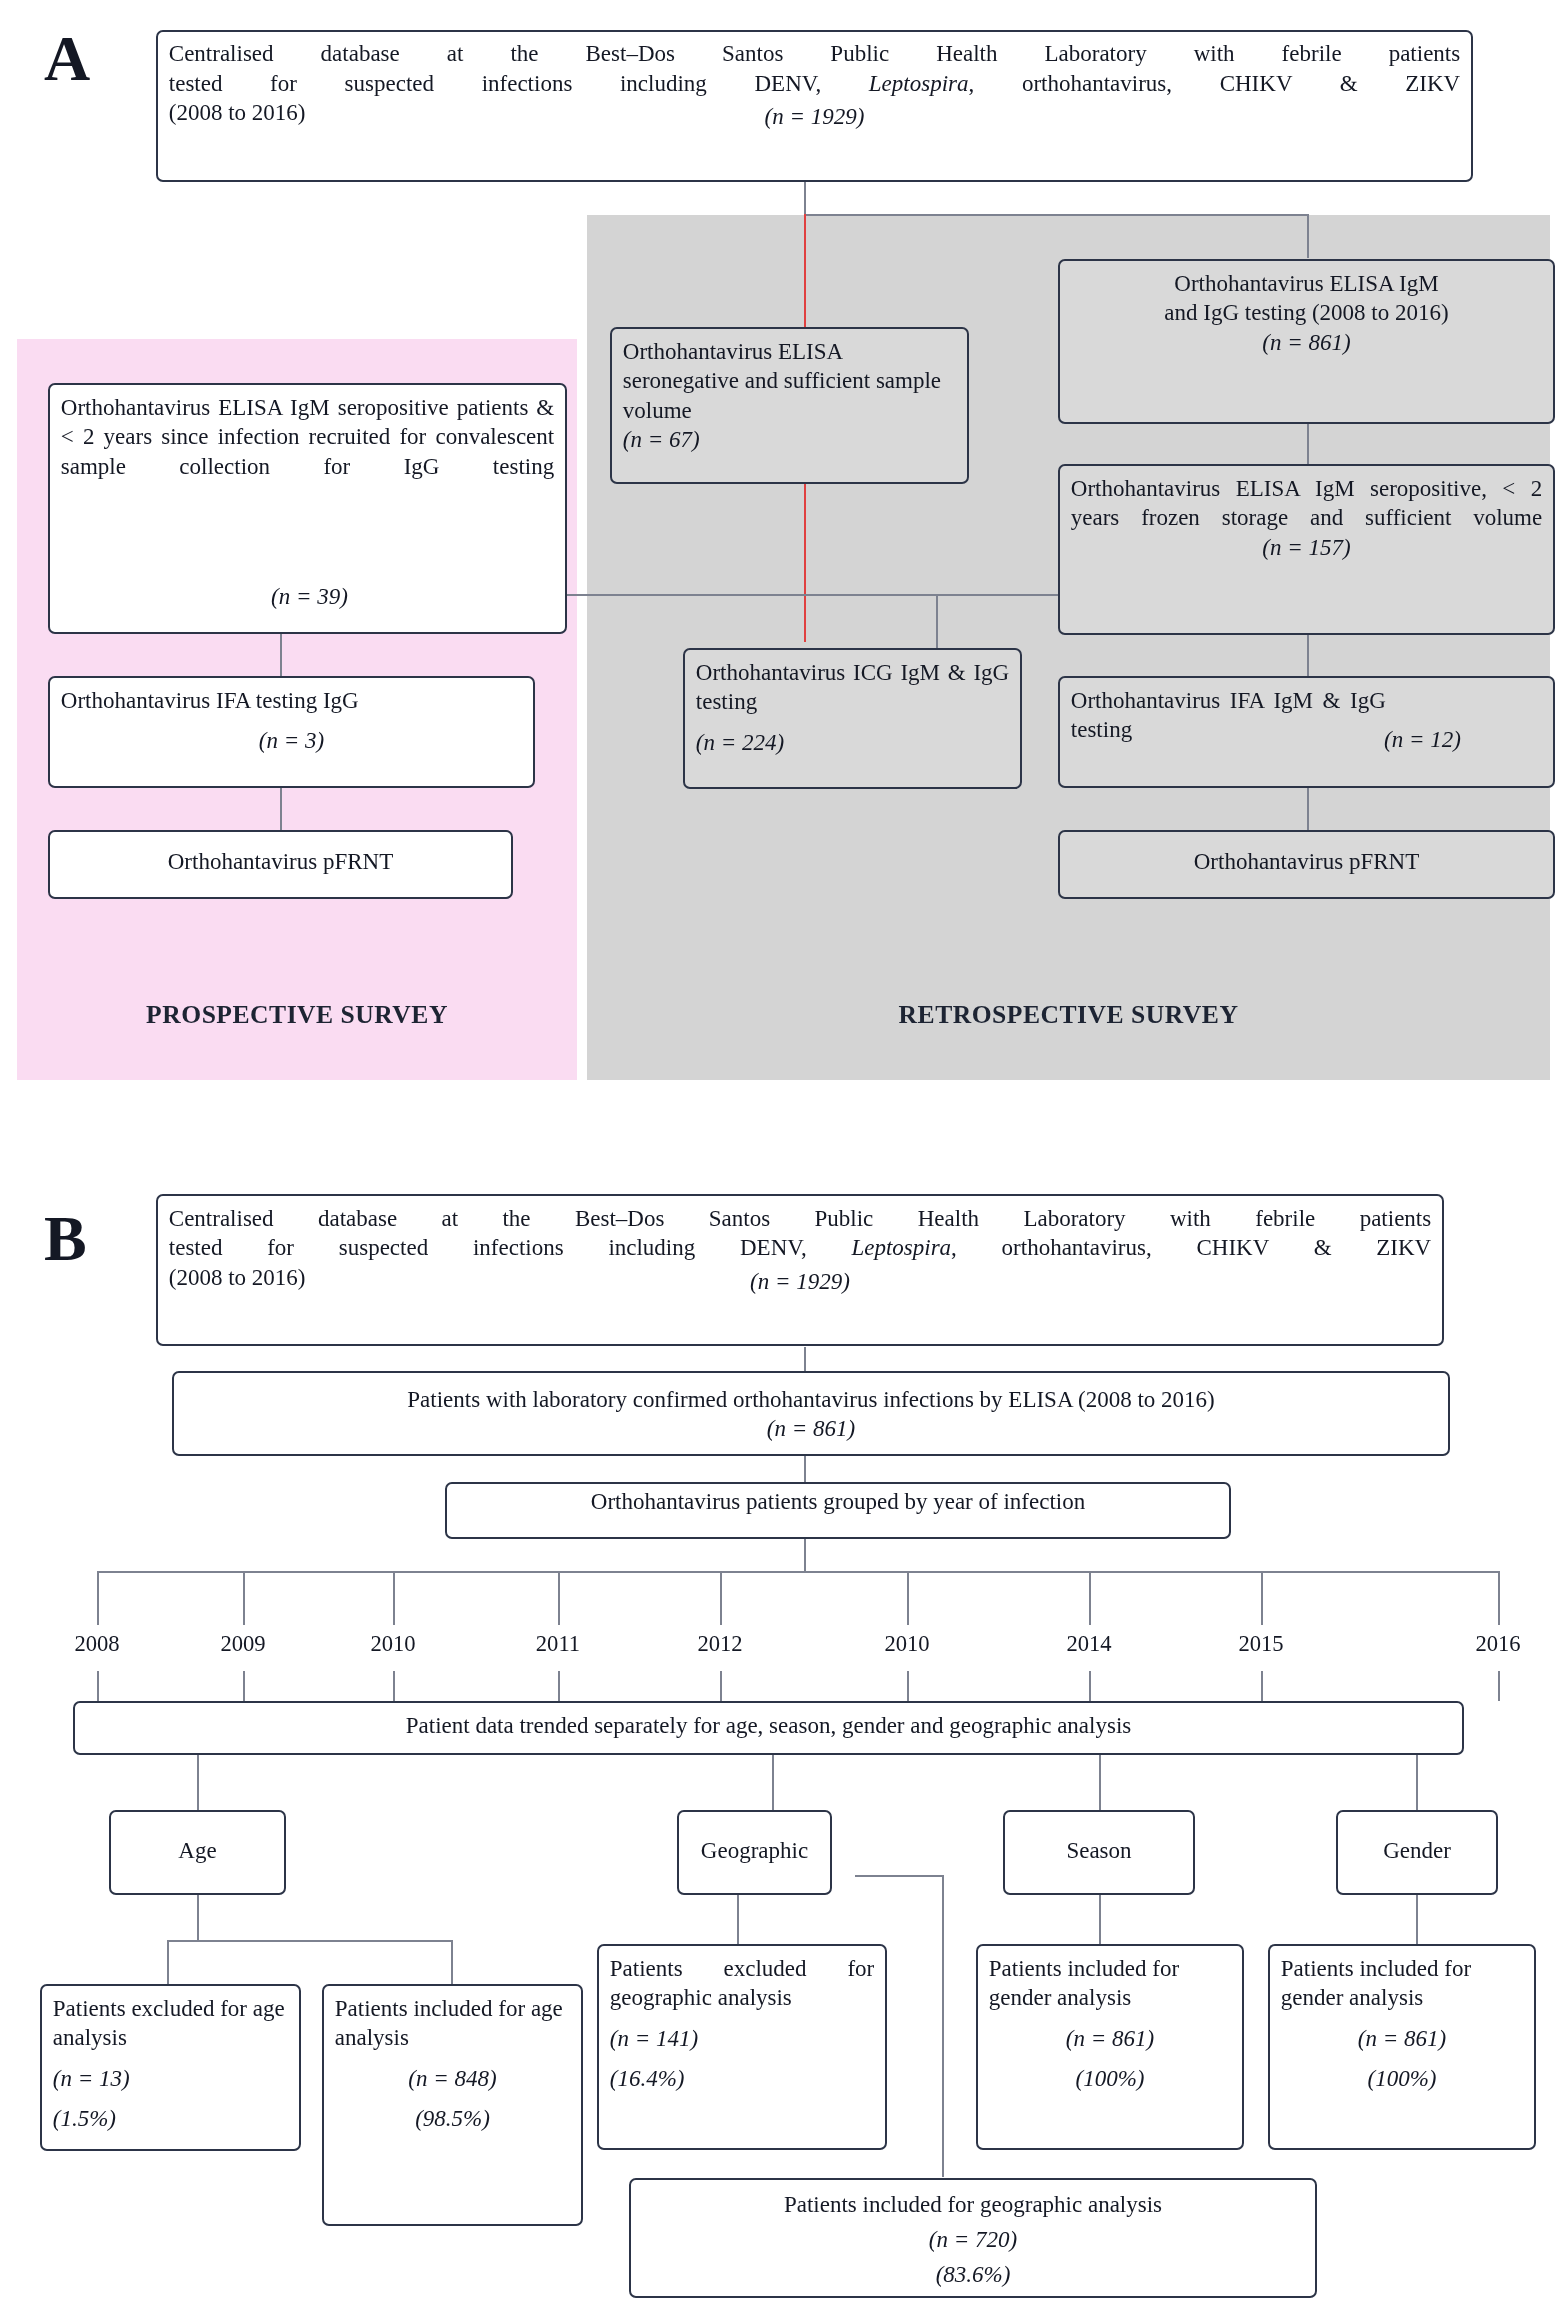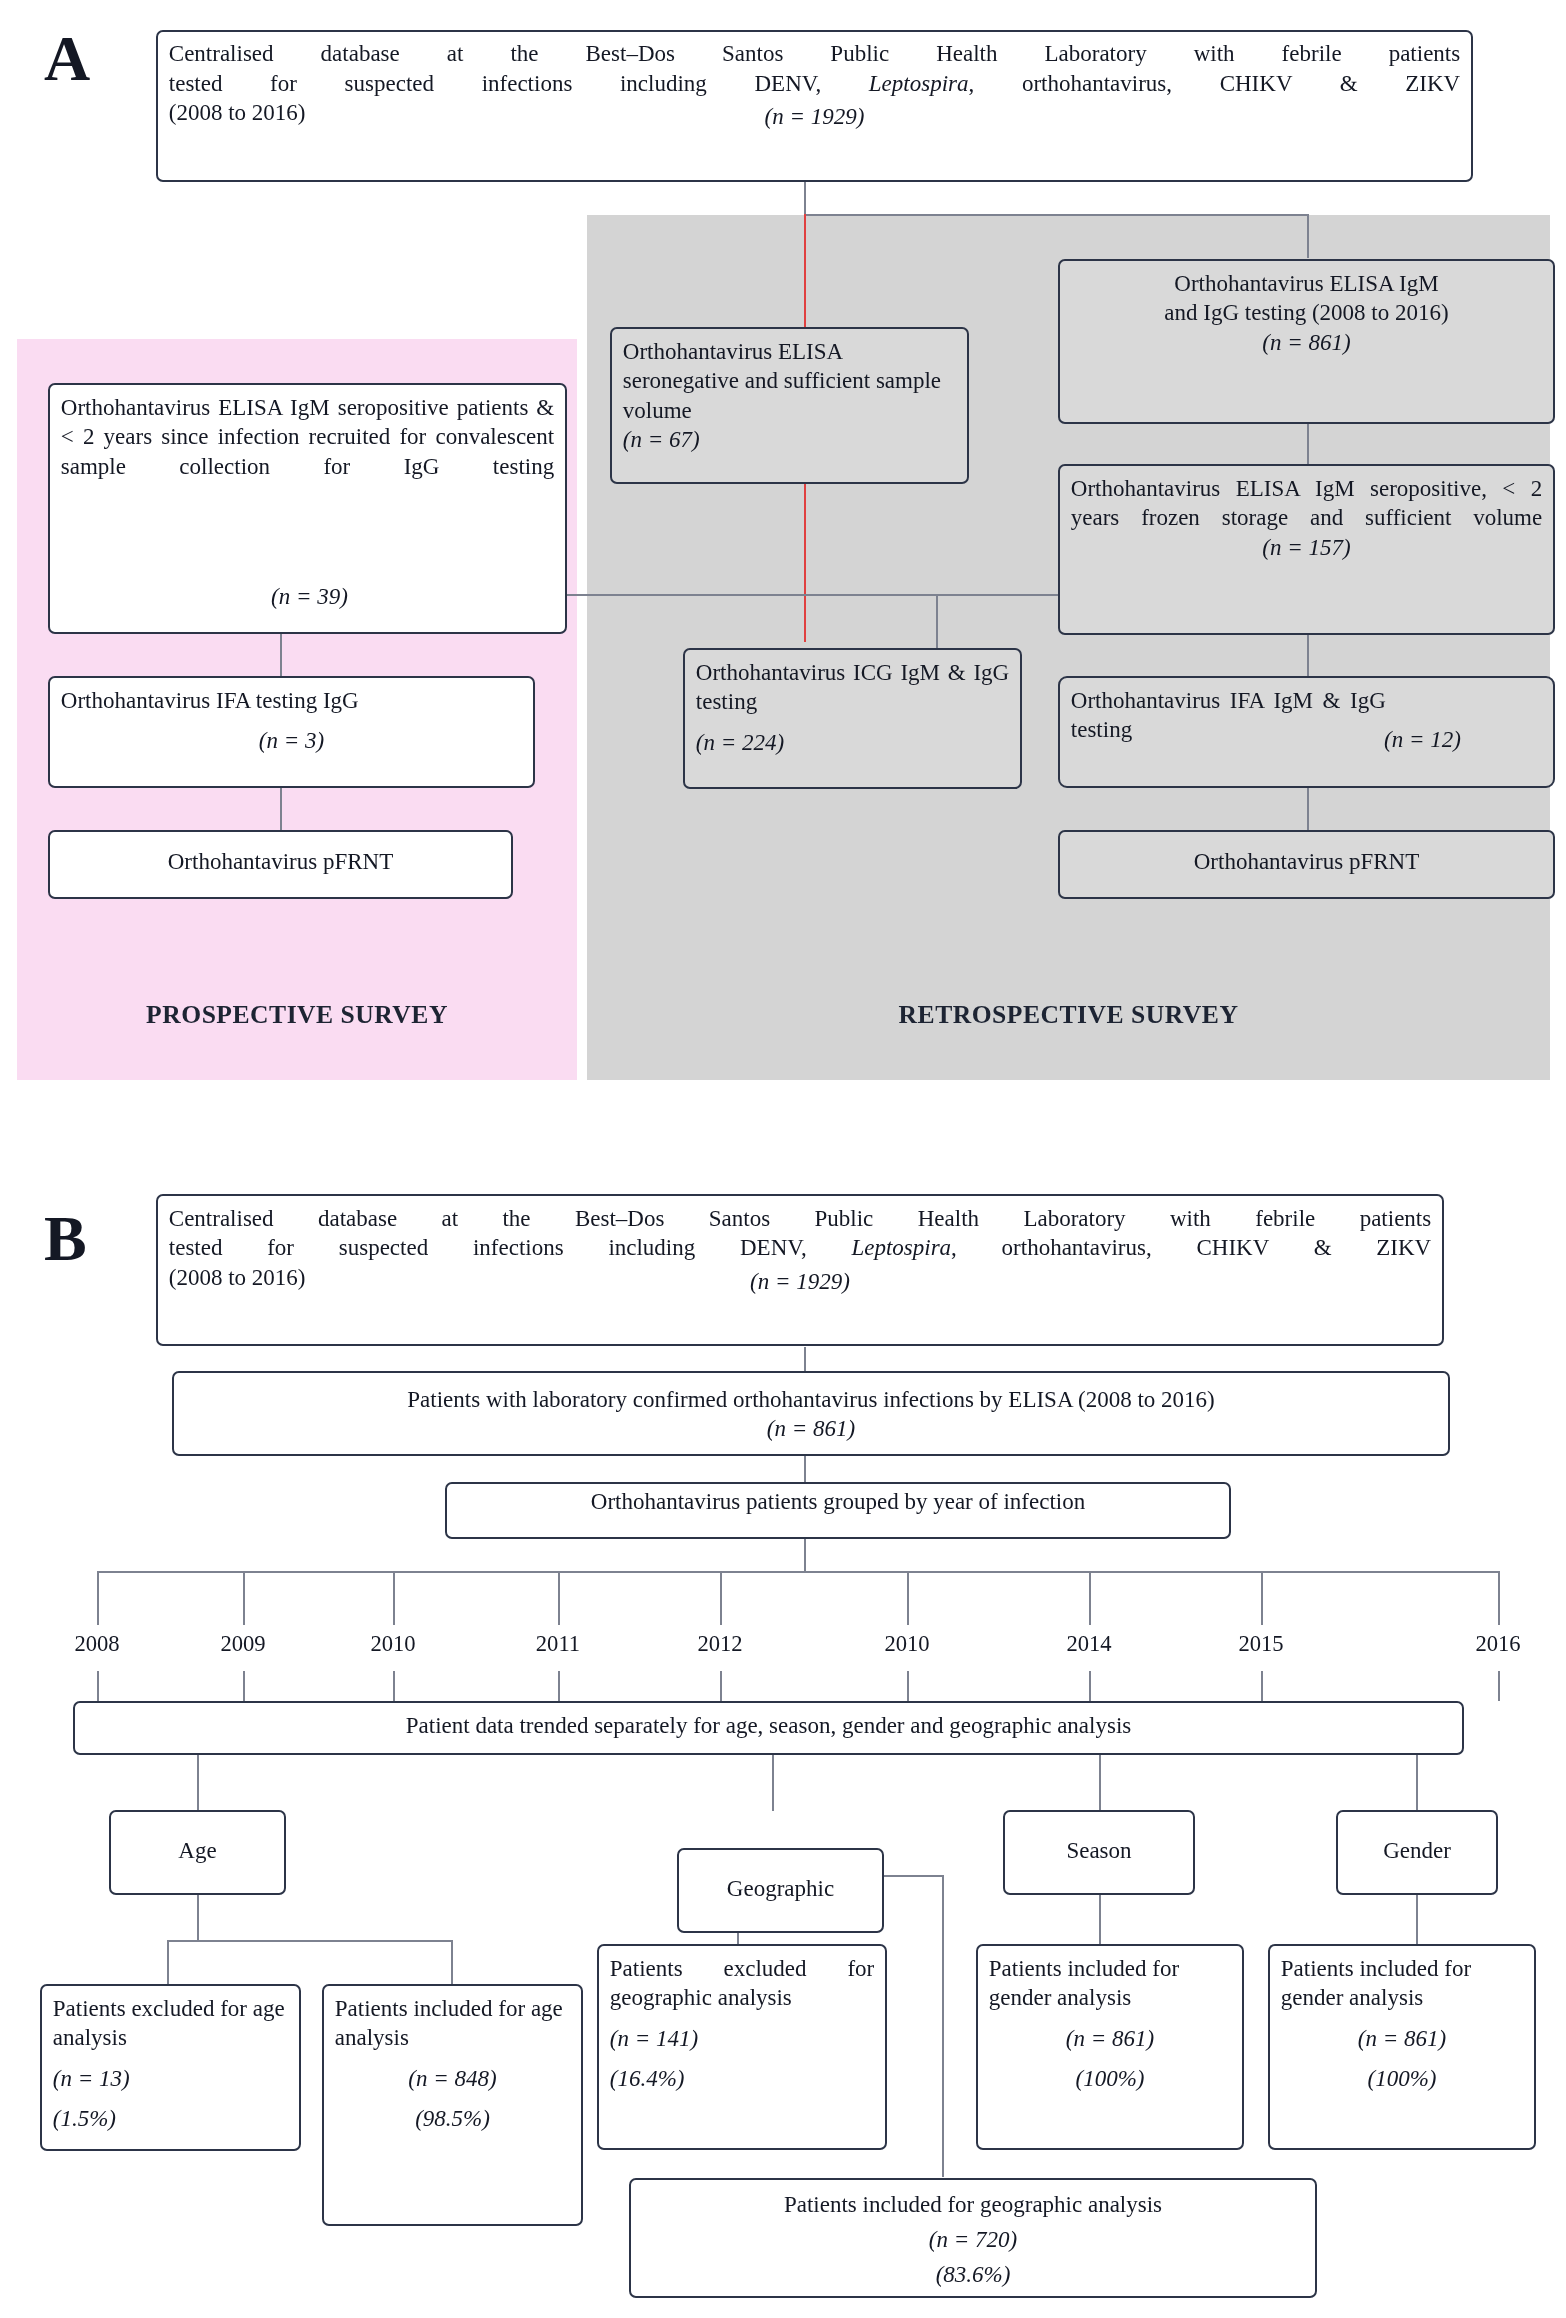--- a/index.html
+++ b/index.html
@@ -69,21 +69,21 @@
     </div>
   </div>
 
   <div class="box grey" style="left:1058px;top:464px;width:497px;height:171px;">
     <div class="pad">
       <div class="just">Orthohantavirus ELISA IgM seropositive, &lt; 2 years frozen storage and sufficient volume</div>
       <div class="ctr it">(n = 157)</div>
     </div>
   </div>
 
-  <div class="box grey" style="left:1058px;top:676px;width:497px;height:112px;border-radius:9px;">
+  <div class="box grey" style="left:1058px;top:676px;width:497px;height:112px;">
     <div class="pad">
       <div class="just-n" style="width:315px;">Orthohantavirus IFA IgM &amp; IgG testing</div>
       <div class="it" style="position:absolute;left:324px;top:47px;">(n = 12)</div>
     </div>
   </div>
 
   <div class="box grey" style="left:1058px;top:830px;width:497px;height:69px;">
     <div class="pad ctr" style="padding-top:14.7px;">
       <div>Orthohantavirus pFRNT</div>
     </div>
@@ -205,21 +205,21 @@
     <div class="pad ctr" style="padding-top:7.9px;">
       <div>Patient data trended separately for age, season, gender and geographic analysis</div>
     </div>
   </div>
 
   <div class="box" style="left:109px;top:1810px;width:177px;height:85px;">
     <div class="pad ctr" style="padding-top:23.6px;">
       <div>Age</div>
     </div>
   </div>
-  <div class="box" style="left:677px;top:1810px;width:207px;height:85px;margin-top:38px;">
+  <div class="box" style="left:677px;top:1810px;width:155px;height:85px;">
     <div class="pad ctr" style="padding-top:23.6px;">
       <div>Geographic</div>
     </div>
   </div>
   <div class="box" style="left:1003px;top:1810px;width:192px;height:85px;">
     <div class="pad ctr" style="padding-top:23.6px;">
       <div>Season</div>
     </div>
   </div>
   <div class="box" style="left:1336px;top:1810px;width:162px;height:85px;">

